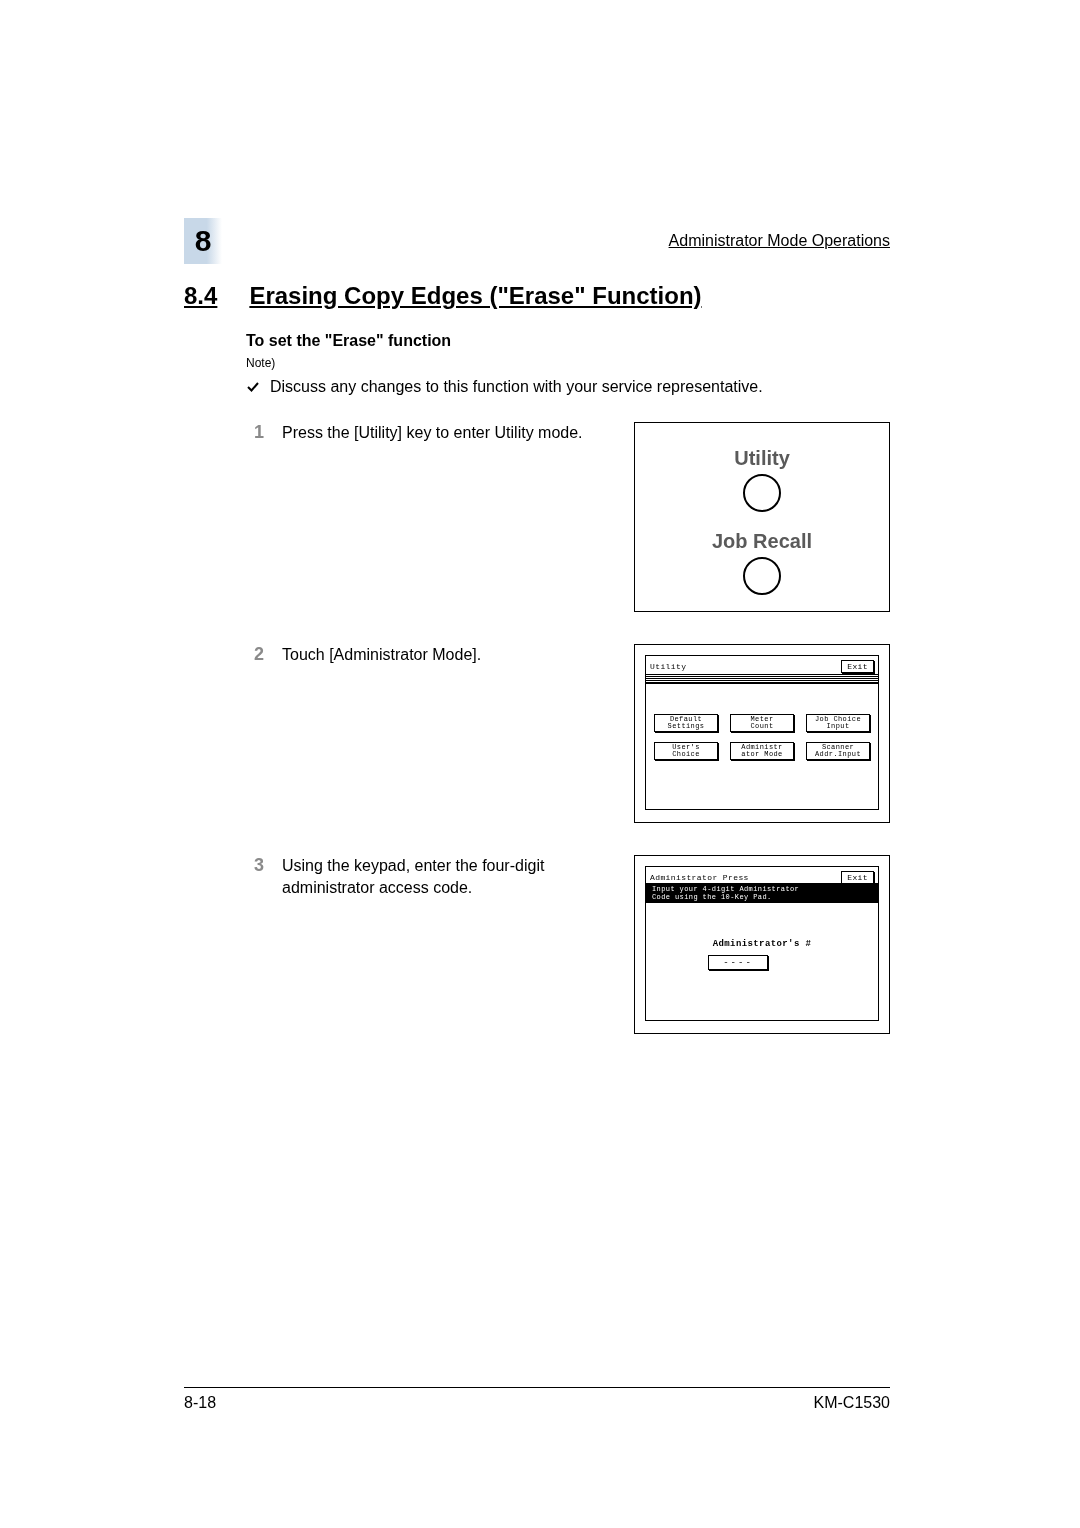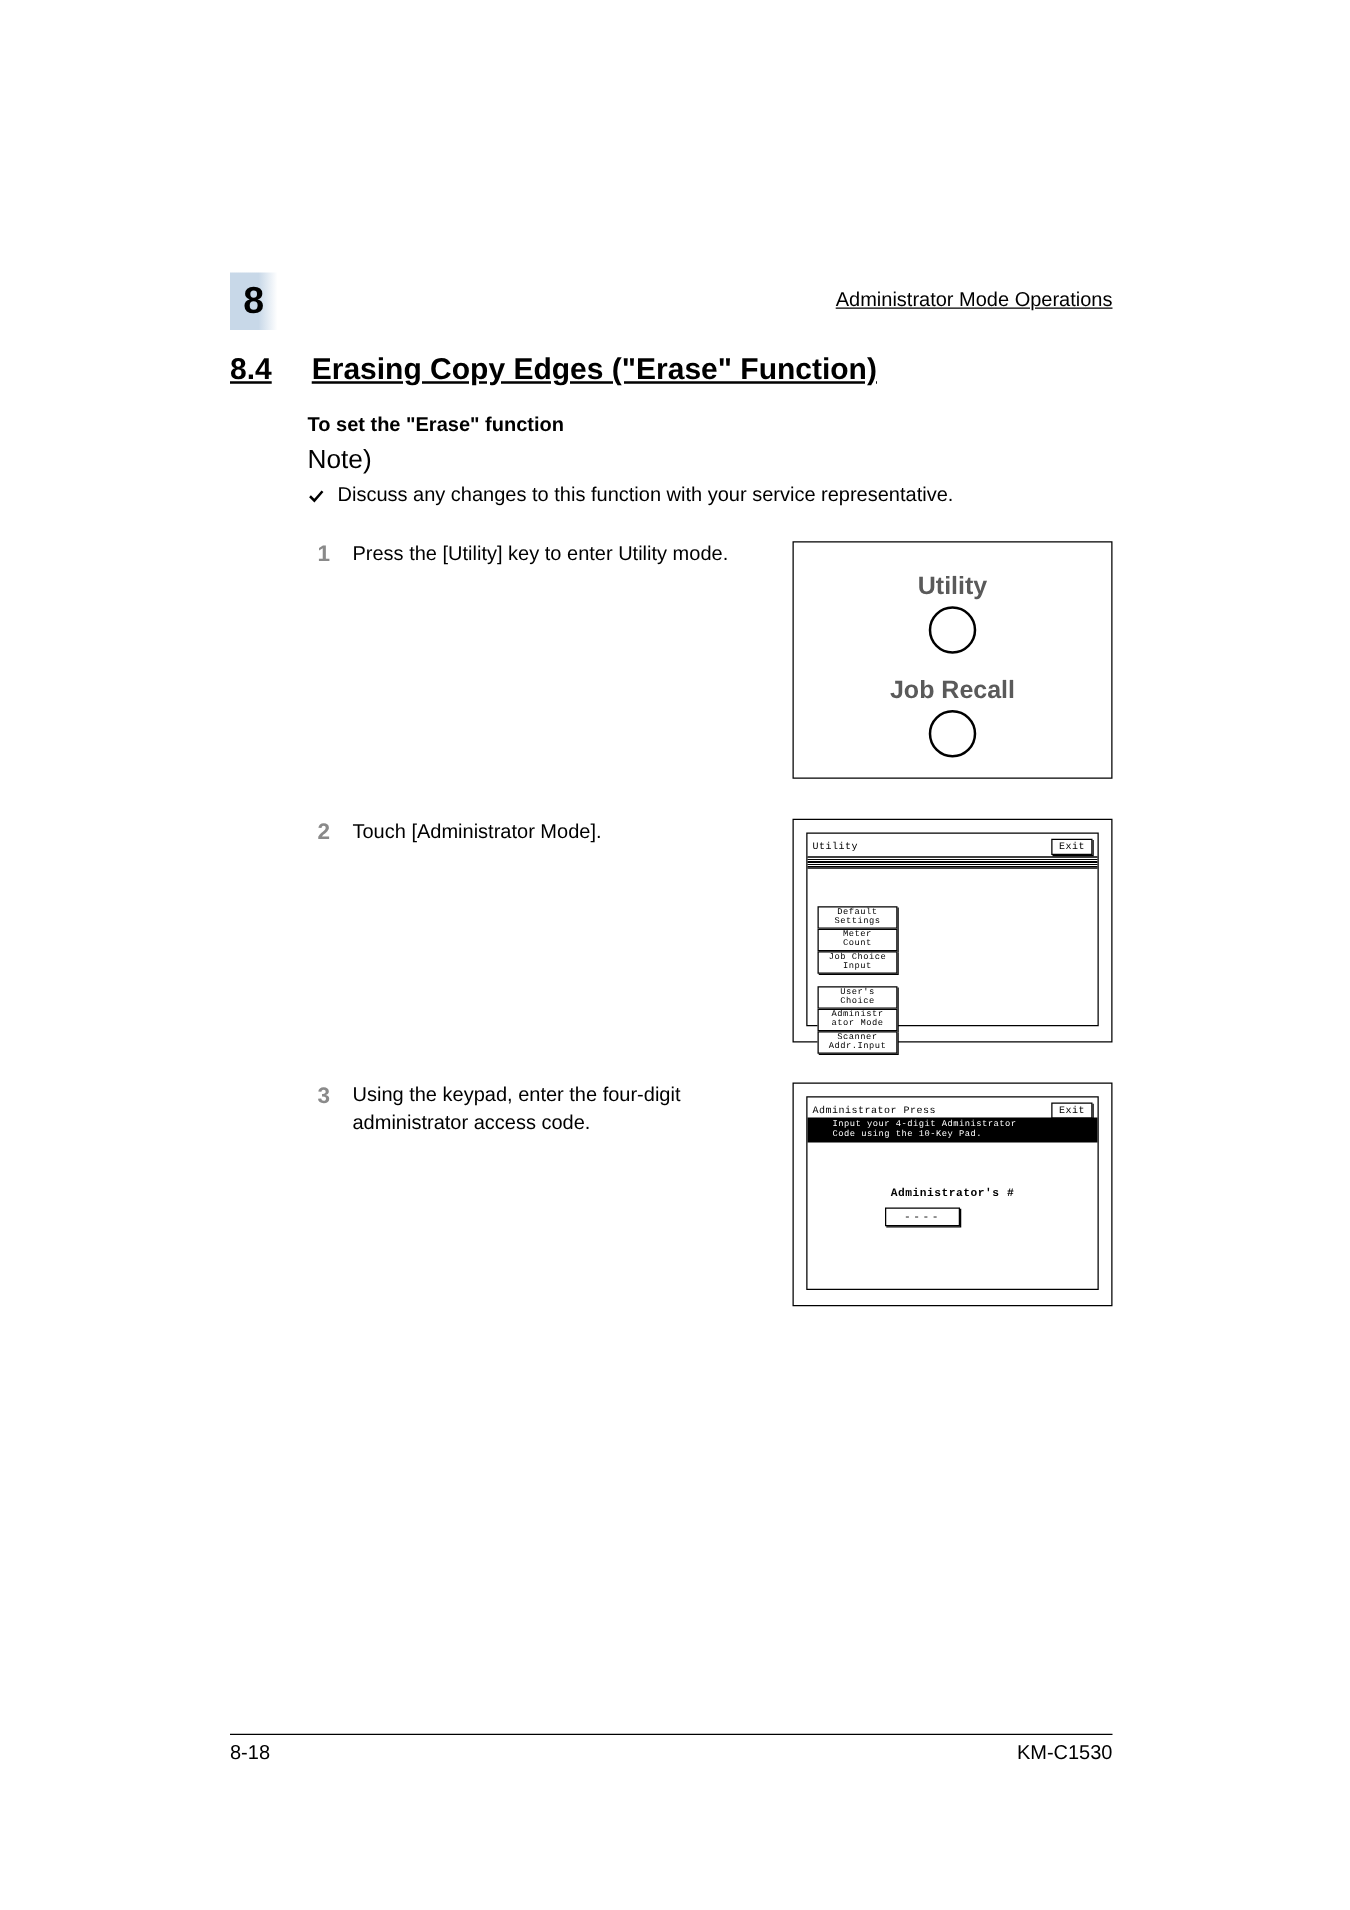--- a/index.html
+++ b/index.html
@@ -8,21 +8,21 @@
   .header-row { display: flex; align-items: center; justify-content: space-between; margin-bottom: 18px; }
   .chapter-chip { width: 38px; height: 46px; background: linear-gradient(to right, #c8d8e8 0%, #c8d8e8 60%, #ffffff 100%); display: flex; align-items: center; justify-content: center; }
   .chapter-number { font-size: 30px; font-weight: bold; }
   .header-title { font-size: 16px; text-decoration: underline; }
   .section-row { display: flex; align-items: baseline; gap: 32px; margin-bottom: 22px; text-decoration: underline; }
   .section-num { font-size: 24px; font-weight: bold; }
   .section-title { font-size: 24px; font-weight: bold; }
   .body-col { margin-left: 62px; }
   .body-para { font-size: 16px; line-height: 1.45; margin-bottom: 20px; }
   .sub-heading { font-size: 16px; font-weight: bold; margin-bottom: 6px; }
-  .note { font-size: 21px; margin-bottom: 8px; }
+  .note { font-size: 12px; margin-bottom: 8px; }
   .check-row { display: flex; gap: 10px; font-size: 16px; margin-bottom: 24px; }
   .checkmark { flex: 0 0 auto; margin-top: 2px; }
   .step-row { display: flex; gap: 18px; margin-bottom: 14px; }
   .step-num { flex: 0 0 18px; font-size: 18px; font-weight: bold; color: #8a8a8a; text-align: right; }
   .step-body { flex: 1 1 auto; display: flex; gap: 34px; justify-content: space-between; }
   .step-text { font-size: 16px; line-height: 1.4; flex: 1 1 auto; }
   .figure { flex: 0 0 auto; border: 1px solid #000; background: #fff; }
   
   .fig1 { width: 256px; height: 190px; display: flex; flex-direction: column; align-items: center; justify-content: center; gap: 18px; padding-top: 8px; }
   .kbtn-group { display: flex; flex-direction: column; align-items: center; gap: 4px; }
@@ -30,23 +30,23 @@
   .kbtn-circle { width: 38px; height: 38px; border: 2px solid #000; border-radius: 50%; }
   
   .lcd { width: 256px; border: 1px solid #000; padding: 10px 10px 12px 10px; }
   .lcd-inner { border: 1px solid #000; width: 100%; font-family: "Courier New", monospace; font-size: 8px; letter-spacing: 0.4px; }
   .lcd2-inner { height: 155px; position: relative; }
   .lcd3-inner { height: 155px; position: relative; }
   .lcd-titlebar { display: flex; justify-content: space-between; align-items: center; padding: 2px 4px 0 4px; height: 18px; }
   .exit-btn { border: 1px solid #000; box-shadow: 1px 1px 0 #000; padding: 0 5px; font-size: 8px; line-height: 11px; background: #fff; }
   .lcd-hatch { height: 10px; margin: 0; background: repeating-linear-gradient(0deg, #000 0 1px, transparent 1px 2px); border-top: 1px solid #000; border-bottom: 1px solid #000; }
   .lcd2-rows { position: absolute; left: 8px; right: 8px; top: 58px; display: flex; flex-direction: column; gap: 10px; }
-  .lcd2-row { display: flex; justify-content: space-between; flex-direction: column; }
+  .lcd2-row { display: flex; justify-content: space-between; }
   .soft-btn { border: 1px solid #000; box-shadow: 1px 1px 0 #000; width: 64px; height: 18px; display: flex; flex-direction: column; align-items: center; justify-content: center; line-height: 7px; font-size: 7px; background: #fff; text-align: center; }
-  .lcd3-msg { position: absolute; top: 16px; left: 0; right: 0; background: #000; color: #fff; padding: 2px 20px; font-size: 7px; line-height: 8px; }
+  .lcd3-msg { position: absolute; top: 16px; left: 0; right: 0; background: #000; color: #fff; padding: 2px 6px; font-size: 7px; line-height: 8px; }
   .lcd3-center { position: absolute; top: 72px; left: 0; right: 0; text-align: center; font-size: 9px; font-weight: bold; }
   .lcd3-entry { position: absolute; top: 88px; left: 62px; border: 1px solid #000; box-shadow: 1px 1px 0 #000; width: 60px; height: 15px; display: flex; align-items: center; justify-content: center; font-size: 9px; background: #fff; letter-spacing: 2px; }
   .step-block { margin-bottom: 32px; }
   .footer { position: absolute; left: 184px; right: 190px; bottom: 116px; }
   .footer-rule { border-top: 1px solid #000; margin-bottom: 6px; }
   .footer-row { display: flex; justify-content: space-between; font-size: 16px; }
 </style>
 </head>
 <body>
 

